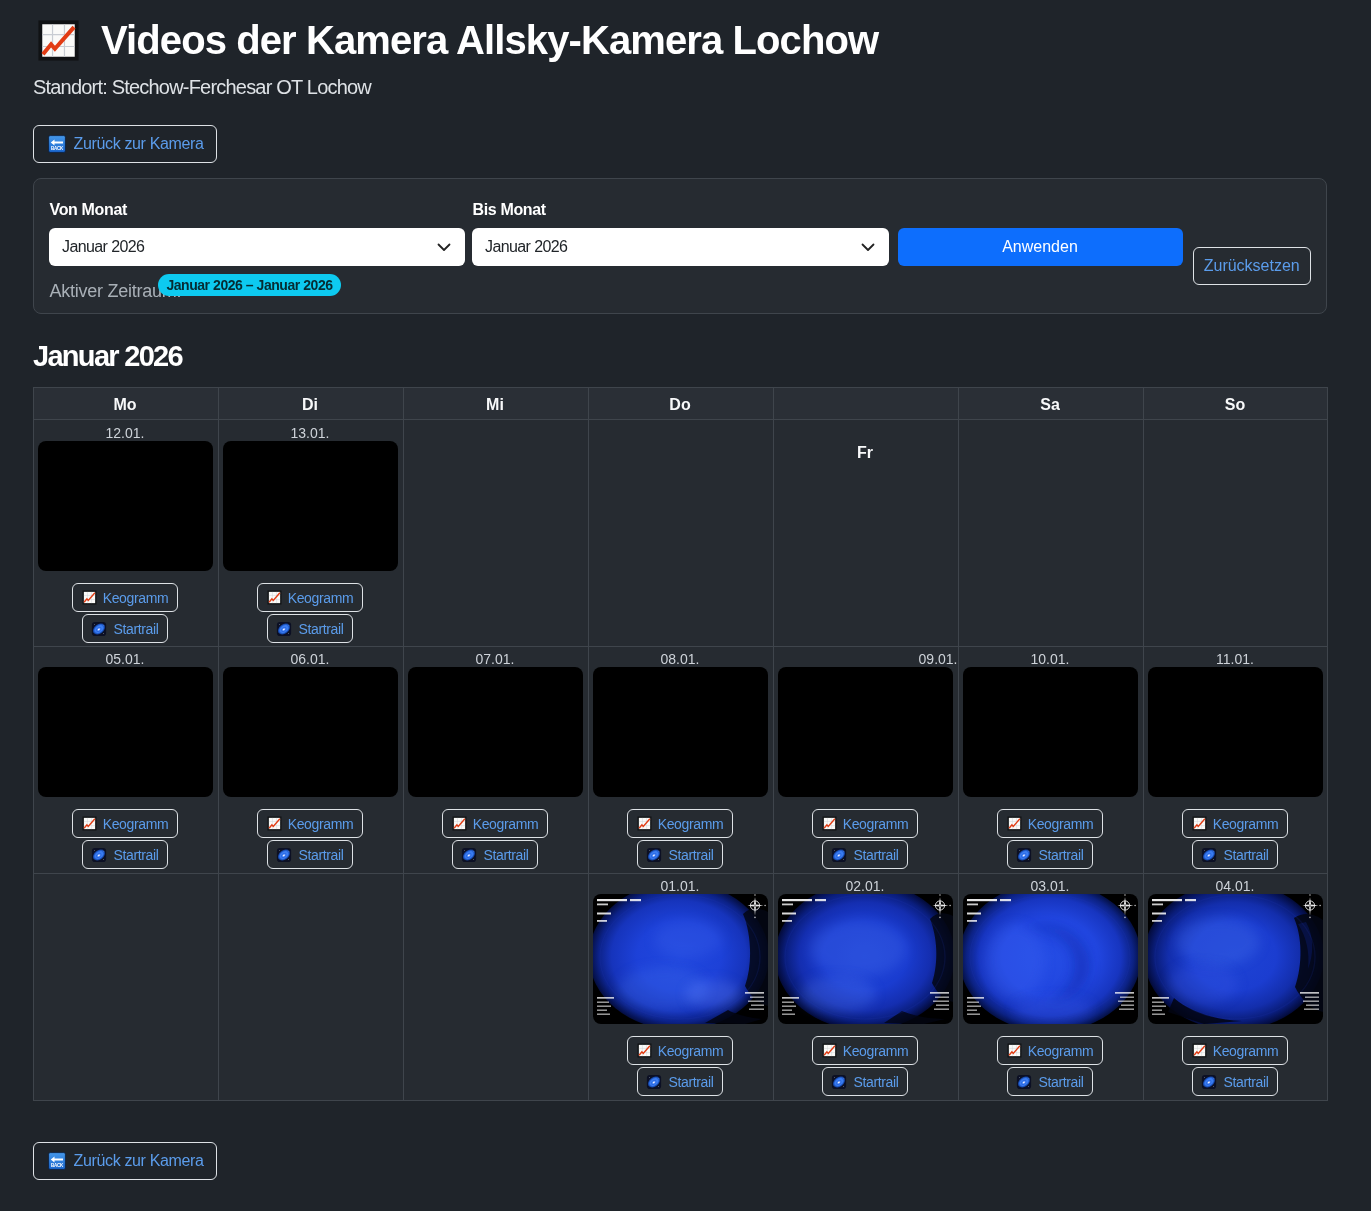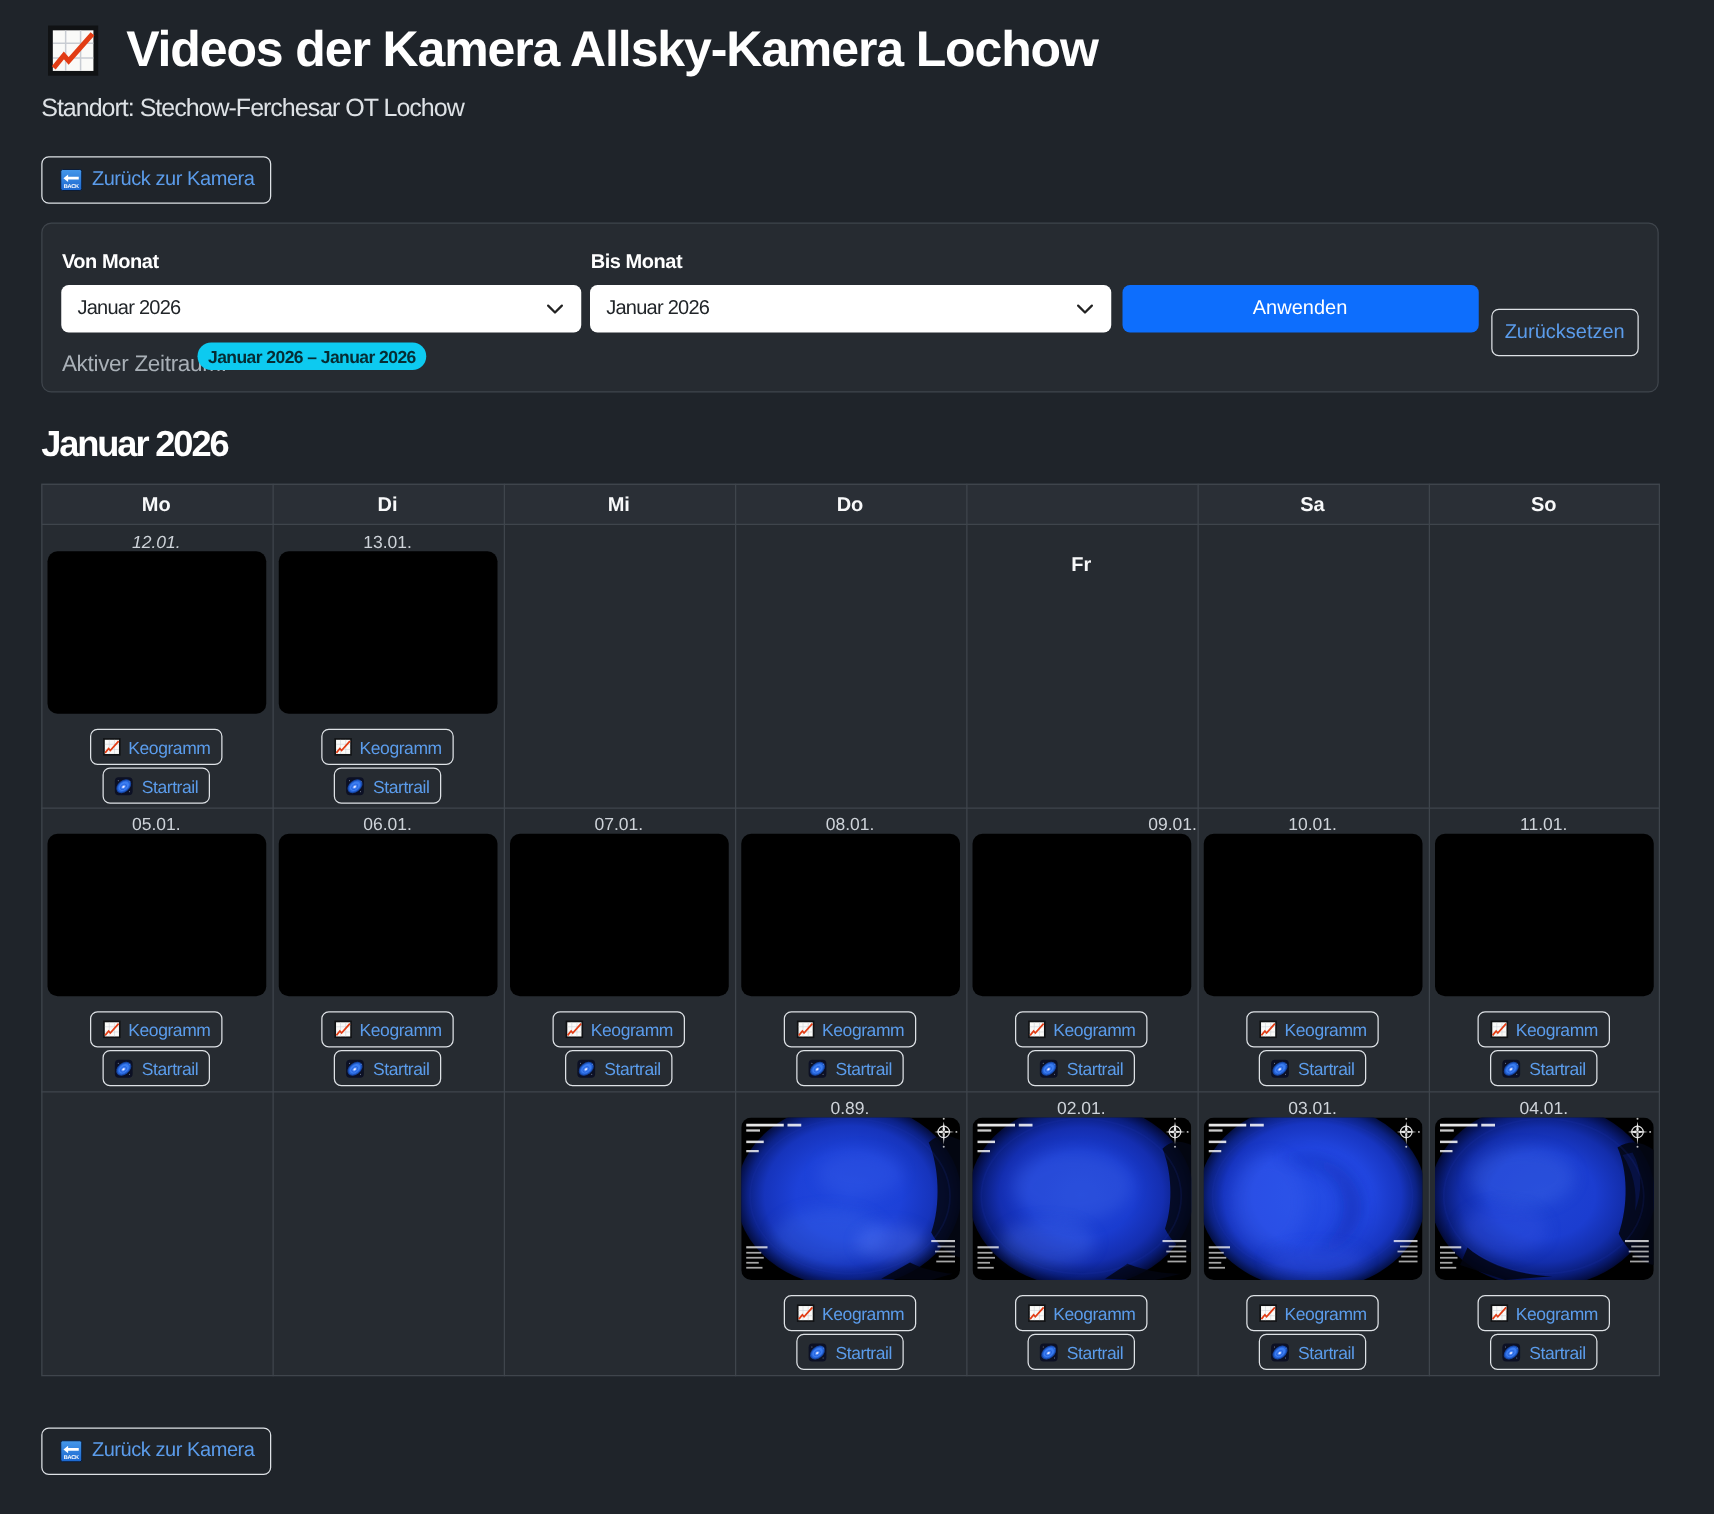--- a/index.html
+++ b/index.html
@@ -66,21 +66,21 @@
     <div style="position:absolute;left:957.5px;top:396.5px;width:185.0px;text-align:center;font-size:16px;font-weight:bold;color:#f8f9fa;line-height:16px;">Sa</div>
     <div style="position:absolute;left:1142.5px;top:396.5px;width:185.0px;text-align:center;font-size:16px;font-weight:bold;color:#f8f9fa;line-height:16px;">So</div>
     <div style="position:absolute;left:217.5px;top:386.5px;width:1px;height:714px;background:#3f454c;"></div>
     <div style="position:absolute;left:402.5px;top:386.5px;width:1px;height:714px;background:#3f454c;"></div>
     <div style="position:absolute;left:587.5px;top:386.5px;width:1px;height:714px;background:#3f454c;"></div>
     <div style="position:absolute;left:772.5px;top:386.5px;width:1px;height:714px;background:#3f454c;"></div>
     <div style="position:absolute;left:957.5px;top:386.5px;width:1px;height:714px;background:#3f454c;"></div>
     <div style="position:absolute;left:1142.5px;top:386.5px;width:1px;height:714px;background:#3f454c;"></div>
     <div style="position:absolute;left:32.5px;top:646.0px;width:1295px;height:1px;background:#3f454c;"></div>
     <div style="position:absolute;left:32.5px;top:873.0px;width:1295px;height:1px;background:#3f454c;"></div>
-    <div style="position:absolute;left:32.5px;top:425.0px;width:185.0px;text-align:center;font-size:14px;color:#ced3d9;font-style:italic;">12.01.</div>
+    <div style="position:absolute;left:32.5px;top:425.0px;width:185.0px;text-align:center;font-size:14px;color:#ced3d9;">12.01.</div>
     <div style="position:absolute;left:37.5px;top:440.5px;width:175px;height:130px;background:#000;border-radius:8px;"></div>
     <div style="position:absolute;left:72.0px;top:583.0px;width:106px;height:29px;border:1px solid #dee2e6;border-radius:6px;display:flex;align-items:center;justify-content:center;gap:6px;box-sizing:border-box;">
       <svg width="15" height="15" viewBox="0 0 36 36" style="display:block">
 <rect x="2.8" y="2.8" width="30.4" height="30.4" fill="#fafaf8" stroke="#101214" stroke-width="3.2"></rect>
 <path d="M13 4.5v27M23 4.5v27M4.5 13h27M4.5 23h27" stroke="#c8ccd2" stroke-width="1" fill="none"></path>
 <path d="M5 29.5 L11.8 21.2 L15 24.9 L31 6.8" stroke="#e23c14" stroke-width="3.4" fill="none" stroke-linejoin="miter"></path>
 </svg>
       <span style="font-size:14px;color:#5b9ceb;letter-spacing:-0.35px;white-space:nowrap">Keogramm</span>
     </div>
     <div style="position:absolute;left:82.0px;top:614.0px;width:86px;height:29px;border:1px solid #dee2e6;border-radius:6px;display:flex;align-items:center;justify-content:center;gap:6px;box-sizing:border-box;">
@@ -363,21 +363,21 @@
 <ellipse cx="18" cy="18" rx="13" ry="8.8" fill="#2563d8"></ellipse>
 <ellipse cx="18" cy="18" rx="10.5" ry="7" fill="#3b7df0"></ellipse>
 <ellipse cx="17" cy="18.5" rx="6.5" ry="4.4" fill="url(#galcore)"></ellipse>
 </g>
 <circle cx="8" cy="8" r="0.8" fill="#cfe0ff"></circle>
         <circle cx="29" cy="10" r="0.7" fill="#cfe0ff"></circle>
 <circle cx="28" cy="28" r="0.8" fill="#cfe0ff"></circle>
 </svg>
       <span style="font-size:14px;color:#5b9ceb;letter-spacing:-0.35px;white-space:nowrap">Startrail</span>
     </div>
-    <div style="position:absolute;left:587.5px;top:878.0px;width:185.0px;text-align:center;font-size:14px;color:#ced3d9;">0.89.</div>
+    <div style="position:absolute;left:587.5px;top:878.0px;width:185.0px;text-align:center;font-size:14px;color:#ced3d9;">01.01.</div>
     <div style="position:absolute;left:592.5px;top:893.5px;width:175px;height:130px;">
       <svg width="175" height="130" viewBox="0 0 175 130" style="display:block;border-radius:8px">
 <defs>
 <radialGradient id="sky1" cx="50%" cy="50%" r="52%">
             <stop offset="0%" stop-color="#2148de"></stop>
             <stop offset="45%" stop-color="#1d41d8"></stop>
             <stop offset="72%" stop-color="#1634bc"></stop>
             <stop offset="86%" stop-color="#0c2288"></stop>
             <stop offset="95%" stop-color="#051048"></stop>
             <stop offset="100%" stop-color="#010418"></stop>

